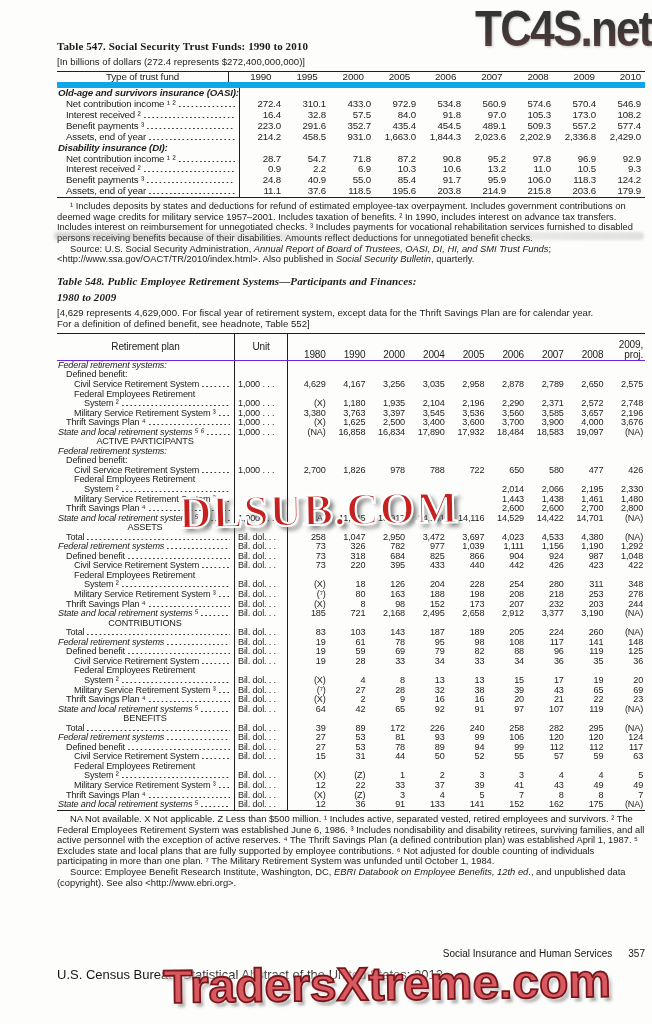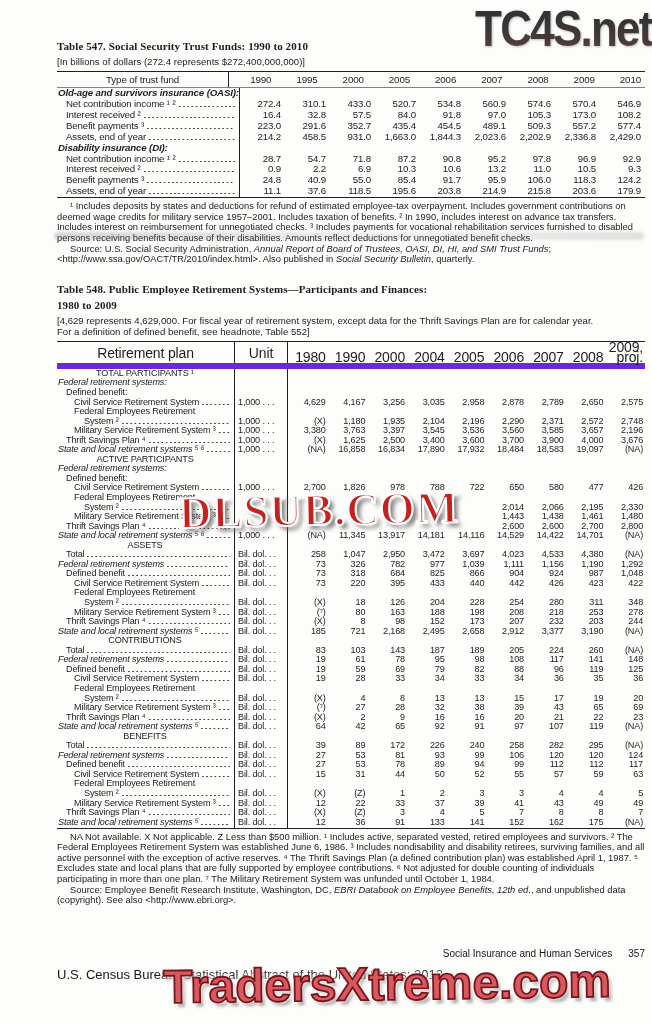--- a/index.html
+++ b/index.html
@@ -45,21 +45,21 @@
     background:linear-gradient(90deg,rgba(110,110,110,.28),rgba(150,150,150,.12) 60%,rgba(120,120,120,.22));
     filter:blur(1.5px); border-radius:4px;
   }
 
   
   .ttitle {
     font-family:"Liberation Serif","DejaVu Serif",serif;
     font-weight:bold; font-size:11px; line-height:16.5px;
     margin:0 0 2px 0; letter-spacing:.1px;
   }
-  .t548-title { margin-top:16px; }
+  .t548-title { margin-top:8px;font-style:italic; }
   .ttitle span { display:block; }
   .tsub { font-size:9.6px; line-height:10.8px; margin:0 0 4px 0; }
   .fn { font-size:9.35px; line-height:10.6px; margin:3px 0 0 0; text-indent:13px; color:#1b1b1b; }
   .src { margin-top:0; }
   .it { font-style:italic; }
 
   
   .dtable { border-top:1.5px solid #1f1f1f; border-bottom:1.5px solid #1f1f1f; line-height:10px; letter-spacing:-.15px; position:relative; z-index:2; }
   .trow { display:flex; align-items:stretch; }
   .stub { position:relative; border-right:1px solid #1f1f1f; display:flex; align-items:flex-end; padding:0 2px 1px 1px; }
@@ -72,26 +72,26 @@
     background-size:4.2px 3px; background-repeat:repeat-x;
   }
   .i0 { padding-left:0;font-style:italic; } .i1 { padding-left:8px;margin-top:8px; } .i2 { padding-left:16px; } .i3 { padding-left:26px;text-align:center; }
   .group .lbl { font-weight:bold; }
   .sec .stub { justify-content:center; }
   .thead .stub, .thead .unitcol { align-items:center; justify-content:center; padding:0; }
   .hy { white-space:pre-line; text-align:right; line-height:9.6px; }
 
   .t547 { }
   .t547 .trow { height:10.9px; font-size:9.7px; }
-  .t547 .thead { height:16px; border-bottom:1px solid #0ea5e9; font-size:9.8px;gap:21px; }
+  .t547 .thead { height:16px; border-bottom:6px solid #0ea5e9; font-size:9.8px;gap:21px; }
   .t547 .stub { width:183px; }
   .t547 .thead .ycol { align-items:center; }
 
   .t548 .trow { height:9.55px; font-size:9.1px; }
-  .t548 .thead { height:27px; border-bottom:6px solid #6d28d9; font-size:14px; }
+  .t548 .thead { height:27px; border-bottom:1px solid #6d28d9; font-size:10px; }
   .t548 .stub { width:178px; }
   .t548 .ycol { padding-right:2px; }
 
   
   .footer-right { position:absolute; top:948px; left:57px; width:588px; text-align:right; font-size:10px; color:#161616; z-index:5; }
   .footer-right .pageno { margin-left:16px; }
   .footer-left { position:absolute; top:967px; left:57px; font-size:13px; color:#161616; z-index:5; }
 </style>
 </head>
 <body>
@@ -133,21 +133,21 @@
           <div class="ycol"></div>
         </div>
         <div class="trow data">
           <div class="stub">
             <span class="lbl i1">Net contribution income ¹ ²</span>
             <div class="leader"></div>
           </div>
           <div class="ycol">272.4</div>
           <div class="ycol">310.1</div>
           <div class="ycol">433.0</div>
-          <div class="ycol">520.7</div>
+          <div class="ycol">972.9</div>
           <div class="ycol">534.8</div>
           <div class="ycol">560.9</div>
           <div class="ycol">574.6</div>
           <div class="ycol">570.4</div>
           <div class="ycol">546.9</div>
         </div>
         <div class="trow data">
           <div class="stub">
             <span class="lbl i1">Interest received ²</span>
             <div class="leader"></div>
@@ -286,35 +286,20 @@
           <div class="ycol hy">1990</div>
           <div class="ycol hy">2000</div>
           <div class="ycol hy">2004</div>
           <div class="ycol hy">2005</div>
           <div class="ycol hy">2006</div>
           <div class="ycol hy">2007</div>
           <div class="ycol hy">2008</div>
           <div class="ycol hy">2009,
 proj.</div>
         </div>
-        <div class="trow sec">
-          <div class="stub">
-            <span class="lbl">TOTAL PARTICIPANTS ¹</span>
-          </div>
-          <div class="unitcol"></div>
-          <div class="ycol"></div>
-          <div class="ycol"></div>
-          <div class="ycol"></div>
-          <div class="ycol"></div>
-          <div class="ycol"></div>
-          <div class="ycol"></div>
-          <div class="ycol"></div>
-          <div class="ycol"></div>
-          <div class="ycol"></div>
-        </div>
         <div class="trow head">
           <div class="stub">
             <span class="lbl i0">Federal retirement systems:</span>
           </div>
           <div class="unitcol"></div>
           <div class="ycol"></div>
           <div class="ycol"></div>
           <div class="ycol"></div>
           <div class="ycol"></div>
           <div class="ycol"></div>

